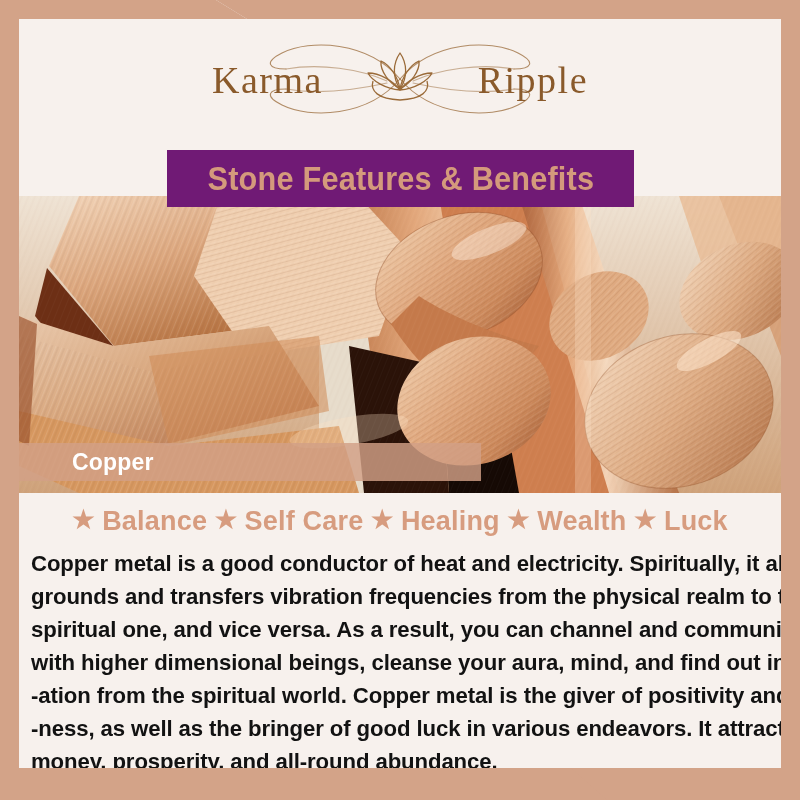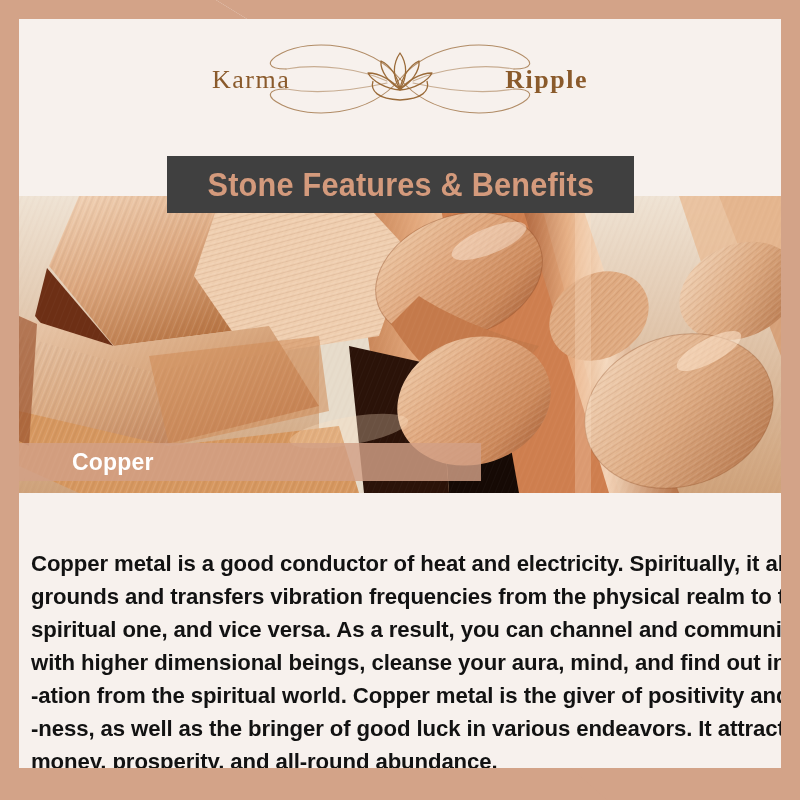--- a/index.html
+++ b/index.html
@@ -38,31 +38,31 @@
   .logo-zone{position:absolute;left:0;top:0;width:762px;height:121px;}
   .logo-wrap{
     position:absolute;left:50%;top:14px;transform:translateX(-50%);
     width:420px;height:92px;
   }
   .logo-svg{display:block;width:420px;height:92px;}
   .logo-text{
     position:absolute;left:0;top:0;width:420px;height:92px;
     display:flex;align-items:center;justify-content:space-between;
     font-family:"Liberation Serif", serif;
-    font-size:26px;color:#8a5a2b;letter-spacing:1.5px;
+    font-size:38px;color:#8a5a2b;letter-spacing:1.5px;
     box-sizing:border-box;padding:0 22px;
   }
   .logo-word{line-height:1;}
   .logo-word.left{margin-top:2px;}
-  .logo-word.right{margin-top:2px;font-weight:bold;}
+  .logo-word.right{margin-top:2px;}
 
   
   .title-banner{
-    position:absolute;left:148px;top:137px;width:467px;height:57px;
-    background:#404040;
+    position:absolute;left:148px;top:131px;width:467px;height:57px;
+    background:#701a75;
     display:flex;align-items:center;justify-content:center;
     z-index:4;
   }
   .title-text{
     font-family:"Liberation Sans Narrow","Liberation Sans",sans-serif;
     font-weight:bold;font-size:33px;color:#d49a7c;
     letter-spacing:.2px;white-space:nowrap;
     transform:scaleX(.93);transform-origin:center;
   }
 
@@ -255,20 +255,32 @@
 
       <div class="photo-caption">
         <span>Copper</span>
       </div>
     </div>
 
     <div class="title-banner">
       <div class="title-text">Stone Features &amp; Benefits</div>
     </div>
 
+    <div class="keywords">
+      <span class="kw-star">★</span>
+      <span class="kw-word">Balance</span>
+      <span class="kw-star">★</span>
+      <span class="kw-word">Self Care</span>
+      <span class="kw-star">★</span>
+      <span class="kw-word">Healing</span>
+      <span class="kw-star">★</span>
+      <span class="kw-word">Wealth</span>
+      <span class="kw-star">★</span>
+      <span class="kw-word">Luck</span>
+    </div>
 
     <div class="body-copy">
       <span class="ln">Copper metal is a good conductor of heat and electricity. Spiritually, it also</span>
       <span class="ln">grounds and transfers vibration frequencies from the physical realm to the</span>
       <span class="ln">spiritual one, and vice versa. As a result, you can channel and communicate</span>
       <span class="ln">with higher dimensional beings, cleanse your aura, mind, and find out inform</span>
       <span class="ln">-ation from the spiritual world. Copper metal is the giver of positivity and good</span>
       <span class="ln">-ness, as well as the bringer of good luck in various endeavors. It attracts</span>
       <span class="ln">money, prosperity, and all-round abundance.</span>
     </div>

